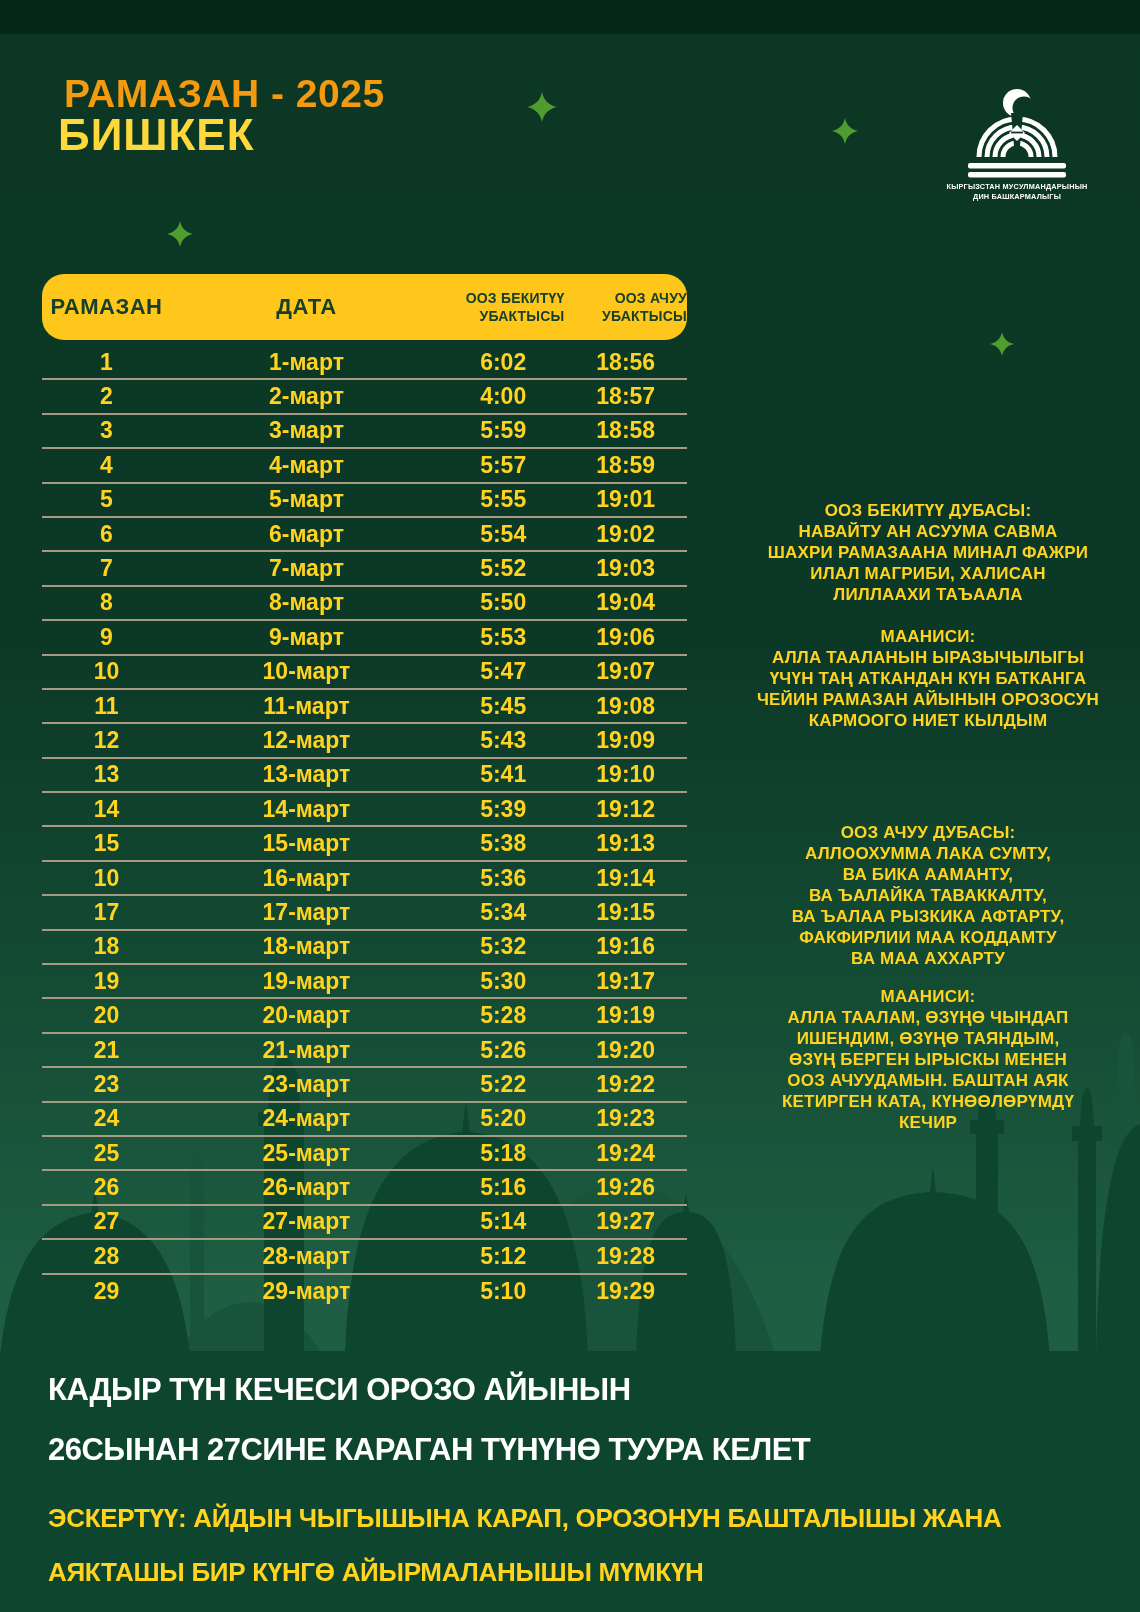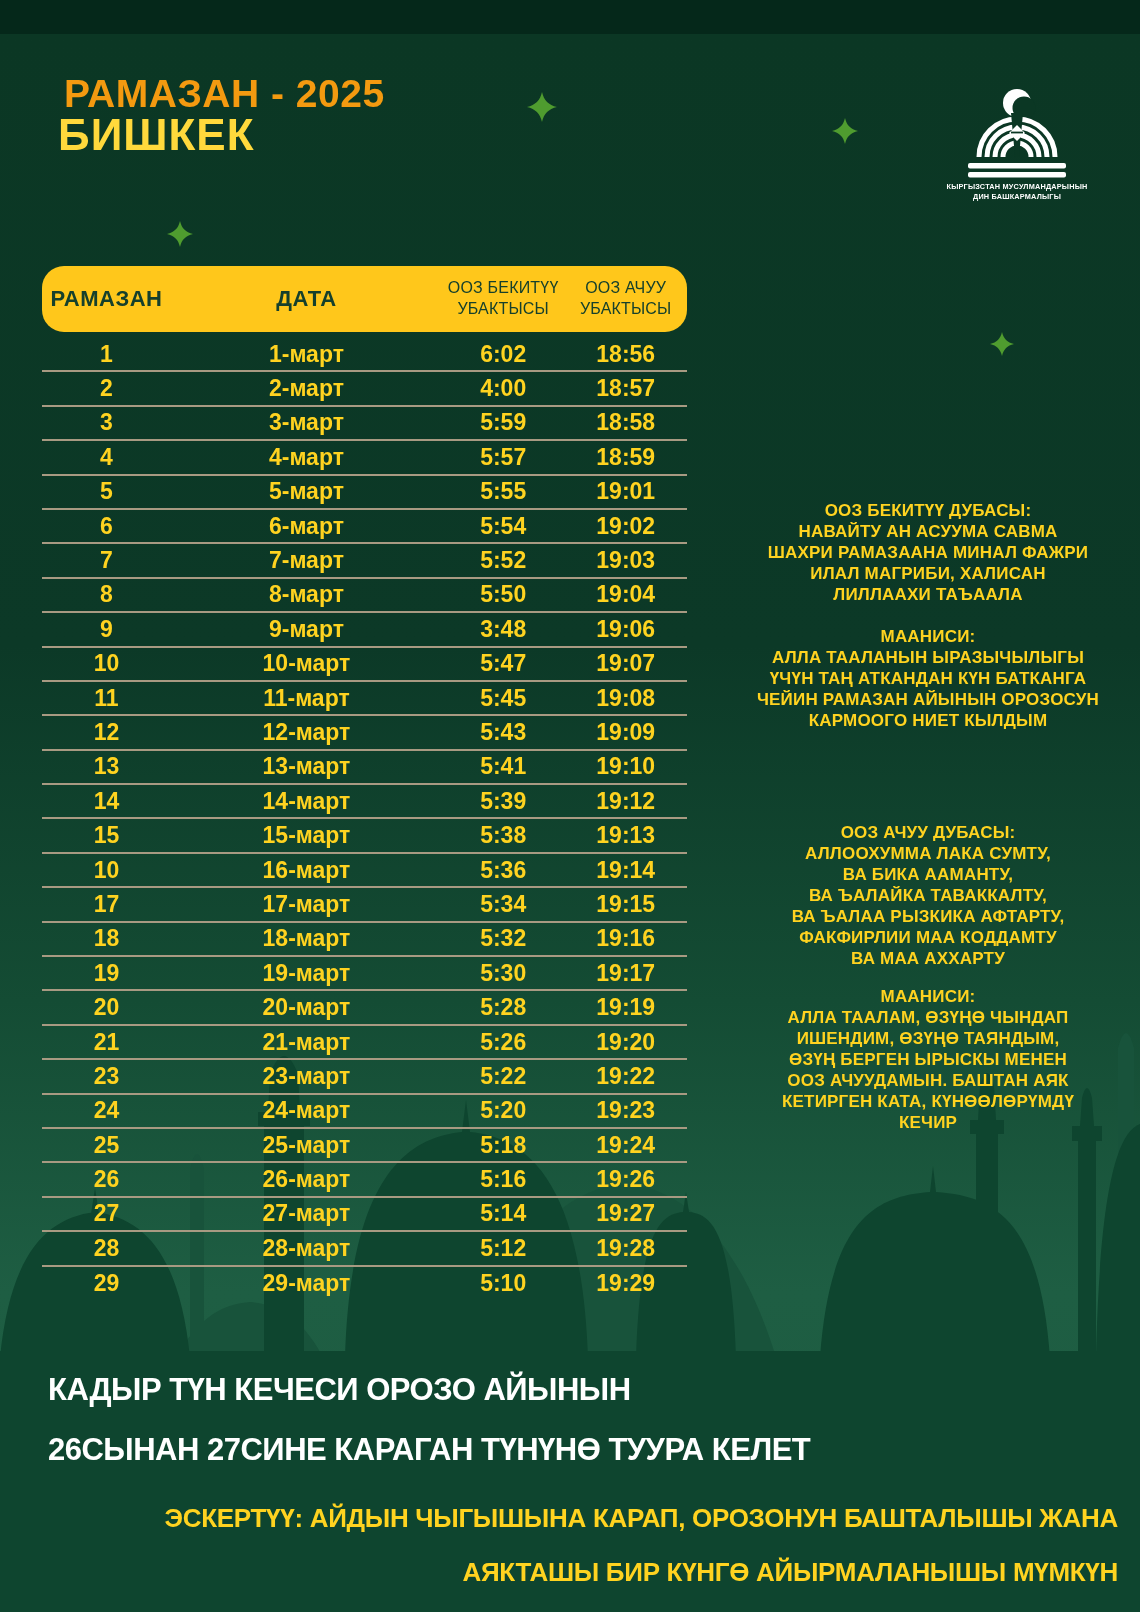--- a/index.html
+++ b/index.html
@@ -32,28 +32,28 @@
   .sparkle{position:absolute;}
   .sparkle svg{display:block;width:100%;height:100%;}
   .sparkle path{fill:var(--sparkle_green);}
 
   .org-logo{position:absolute;left:932px;top:50px;width:170px;height:120px;}
   .logo-white{fill:var(--white);}
   .logo-bg{fill:var(--background_dark);}
   .logo-arc{stroke:var(--white);stroke-width:5;fill:none;}
   .logo-text{fill:var(--white);font-weight:bold;font-size:7.3px;letter-spacing:.2px;}
 
-  .timetable{position:absolute;left:42px;top:232px;width:645px;}
+  .timetable{position:absolute;left:42px;top:240px;width:645px;}
   .table-header{
     background:var(--pill_yellow);border-radius:22px;height:66px;
     display:grid;grid-template-columns:20% 42% 19% 19%;align-items:center;
     color:var(--pill_text_green);text-align:center;
   }
   .hdr-big{font-size:22px;font-weight:bold;letter-spacing:.5px;}
-  .hdr-small{font-size:16px;font-weight:normal;line-height:1.3;white-space:pre-line;letter-spacing:.2px;}
+  .hdr-small{font-size:14px;font-weight:bold;line-height:1.3;white-space:pre-line;letter-spacing:.2px;text-align:right;}
   .table-body{margin-top:6px;}
   .t-row{
     display:grid;grid-template-columns:20% 42% 19% 19%;align-items:center;
     height:34.4px;text-align:center;border-bottom:2px solid var(--separator_tan);
   }
   .t-row:last-child{border-bottom:none;}
   .t-cell{font-size:23px;font-weight:bold;color:var(--accent_yellow);}
 
   .dua-col{position:absolute;left:742px;top:0;width:372px;color:var(--accent_yellow);
     text-align:center;font-weight:bold;}
@@ -61,21 +61,21 @@
     white-space:pre-line;letter-spacing:.2px;}
   .dua-sehri{top:466px;}
   .dua-sehri-meaning{top:592px;}
   .dua-iftar{top:788px;}
   .dua-iftar-meaning{top:952px;}
 
   .footer{position:absolute;left:48px;top:1326px;width:1070px;}
   .kadyr-text{color:var(--white);font-size:31px;font-weight:bold;line-height:1.95;
     letter-spacing:-.5px;white-space:pre-line;}
   .note-text{margin-top:10px;color:var(--accent_yellow);font-size:26px;font-weight:bold;
-    line-height:2.1;letter-spacing:-.3px;white-space:pre-line;text-align:right;}
+    line-height:2.1;letter-spacing:-.3px;white-space:pre-line;}
 </style>
 </head>
 <body>
 
 <div class="poster">
 
   <svg class="bg-svg" viewBox="0 0 1140 720" preserveAspectRatio="none">
     <path class="sil-back" d="
       M430 720 C450 330 560 262 625 258 C690 262 800 330 820 720 Z
       M120 720 C140 420 200 380 250 376 C300 380 360 420 380 720 Z
@@ -205,21 +205,21 @@
       <div class="t-row">
         <div class="t-cell">8</div>
         <div class="t-cell">8-март</div>
         <div class="t-cell">5:50</div>
         <div class="t-cell">19:04</div>
       </div>
 
       <div class="t-row">
         <div class="t-cell">9</div>
         <div class="t-cell">9-март</div>
-        <div class="t-cell">3:48</div>
+        <div class="t-cell">5:53</div>
         <div class="t-cell">19:06</div>
       </div>
 
       <div class="t-row">
         <div class="t-cell">10</div>
         <div class="t-cell">10-март</div>
         <div class="t-cell">5:47</div>
         <div class="t-cell">19:07</div>
       </div>
 

